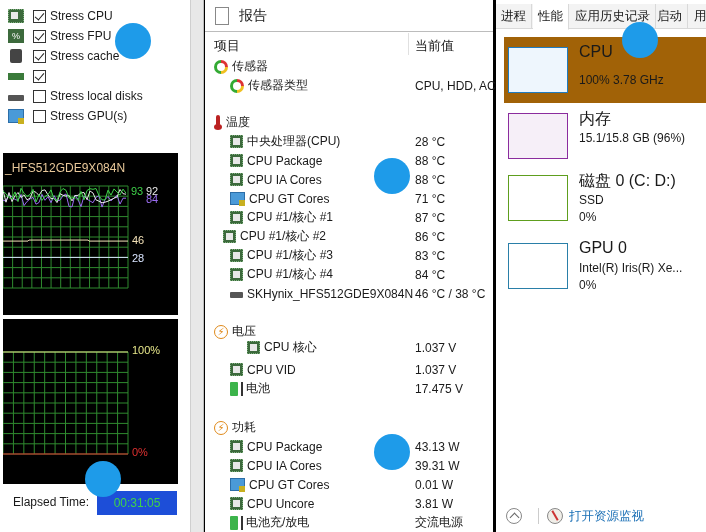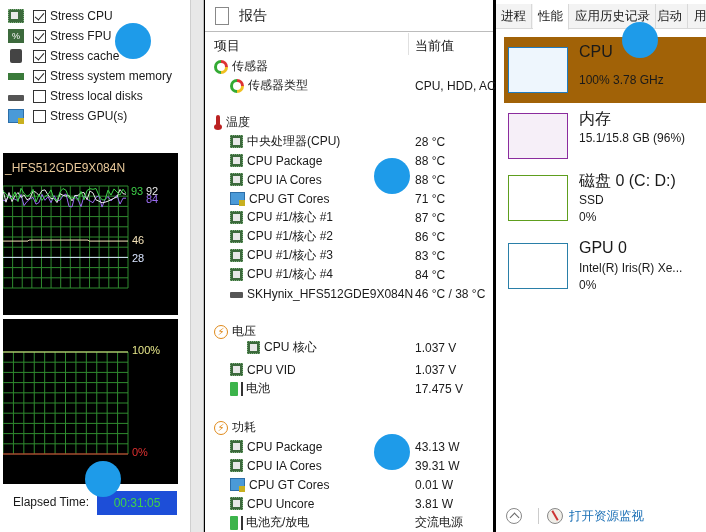--- a/index.html
+++ b/index.html
@@ -71,21 +71,20 @@
       <span class="lbl">Stress FPU</span>
     </div>
     <div class="stress-row" style="top:46px">
       <span class="ico" style="background:#444;width:12px;margin-left:2px;margin-right:11px;border-radius:2px"></span>
       <span class="cb on"></span>
       <span class="lbl">Stress cache</span>
     </div>
     <div class="stress-row" style="top:66px">
       <span class="ico" style="height:7px;background:#3a7a3a"></span>
       <span class="cb on"></span>
-      <span class="lbl">Stress system memory</span>
     </div>
     <div class="stress-row" style="top:86px">
       <span class="ico" style="height:6px;background:#555;border-radius:1px;margin-top:4px"></span>
       <span class="cb"></span>
       <span class="lbl">Stress local disks</span>
     </div>
     <div class="stress-row" style="top:106px">
       <span class="ico mon"></span>
       <span class="cb"></span>
       <span class="lbl">Stress GPU(s)</span>
@@ -212,21 +211,21 @@
         <div class="row" style="top: 189px; padding-left: 25px;">
           <span class="mon" style="margin-right: 4px;"></span>
           <span class="name">CPU GT Cores</span>
           <span class="val">71 °C</span>
         </div>
         <div class="row" style="top: 208px; padding-left: 25px;">
           <span class="chip" style="margin-right: 4px;"></span>
           <span class="name">CPU #1/核心 #1</span>
           <span class="val">87 °C</span>
         </div>
-        <div class="row" style="top: 227px; padding-left: 25px;">
+        <div class="row" style="top: 227px; padding-left: 18px;">
           <span class="chip" style="margin-right: 4px;"></span>
           <span class="name">CPU #1/核心 #2</span>
           <span class="val">86 °C</span>
         </div>
         <div class="row" style="top: 246px; padding-left: 25px;">
           <span class="chip" style="margin-right: 4px;"></span>
           <span class="name">CPU #1/核心 #3</span>
           <span class="val">83 °C</span>
         </div>
         <div class="row" style="top: 265px; padding-left: 25px;">

